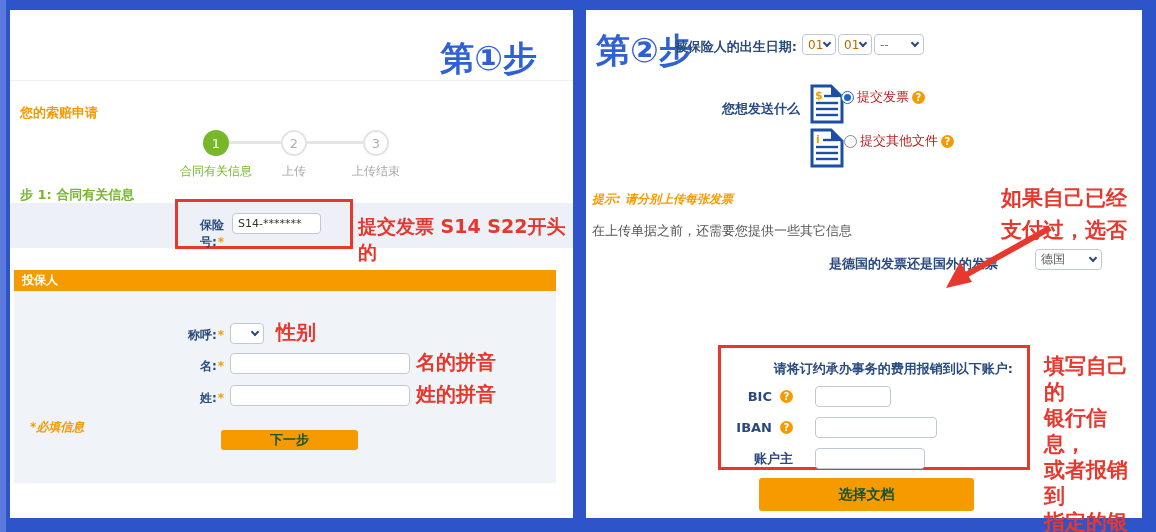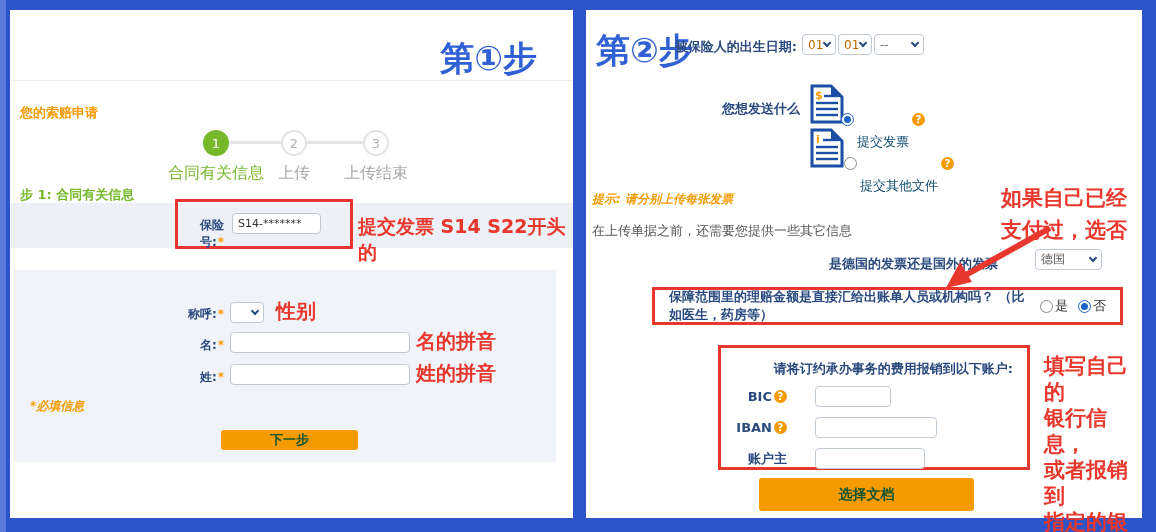--- a/index.html
+++ b/index.html
@@ -23,21 +23,21 @@
 
   .claim-title { position:absolute; left:10px; top:94px; font-size:13px; font-weight:bold; color:#f59b00; }
   .step-heading { position:absolute; left:10px; top:176px; font-size:13px; font-weight:bold; color:#76b82a; }
 
   
   .step-circle { position:absolute; width:26px; height:26px; border-radius:50%;
                  display:flex; align-items:center; justify-content:center; font-size:13px; }
   .step-circle.active   { background:#76b82a; color:#fff; }
   .step-circle.inactive { background:#fff; border:2px solid #e3e3e3; color:#b0b0b0; }
   .step-connector { position:absolute; height:3px; background:#e6e6e6; top:131px; }
-  .step-label { position:absolute; top:153px; font-size:16px; text-align:center; }
+  .step-label { position:absolute; top:153px; font-size:12px; text-align:center; }
   .step-label.active { color:#76b82a; }
   .step-label.inactive { color:#a8a8a8; }
 
   .policy-band { position:absolute; left:0; top:193px; width:100%; height:45px; background:#edf0f6; }
   .redbox { position:absolute; border:3px solid #e8372c; }
   .policy-redbox { left:165px; top:189px; width:178px; height:50px; }
   .form-label { font-size:12px; font-weight:bold; color:#2a4a7f; }
   .req { color:#f59b00; font-weight:bold; margin-left:1px; }
   .policy-label { position:absolute; left:168px; top:207px; width:46px; text-align:right; }
   .text-input { border:1px solid #bfc9d4; border-radius:4px; background:#fff; height:21px;
@@ -74,21 +74,21 @@
   .doc-icon { position:absolute; left:224px; width:34px; height:40px; }
   .doc1 { top:74px; } .doc2 { top:118px; }
   .radio { width:13px; height:13px; border:1px solid #8a8a8a; border-radius:50%; background:#fff;
            position:relative; flex:0 0 auto; }
   .radio.checked { border-color:#1d66c9; }
   .radio.checked::after { content:""; position:absolute; left:2px; top:2px; width:7px; height:7px;
            border-radius:50%; background:#1d66c9; }
   .opt { position:absolute; display:flex; align-items:center; gap:3px; }
   .opt1 { left:255px; top:78px; }
   .opt2 { left:258px; top:122px; }
-  .opt-label { font-size:13px; color:#0c4a6e;margin-top:45px; }
+  .opt-label { font-size:13px; color:#b91c1c; }
   .help-badge { width:13px; height:13px; border-radius:50%; background:#f59b00; color:#fff;
                 font-size:10px; font-weight:bold; display:inline-flex; align-items:center;
                 justify-content:center; flex:0 0 auto; }
   .help-badge::after { content:"?"; }
 
   .tip-note { position:absolute; left:6px; top:181px; font-size:12px; font-weight:bold;
               font-style:italic; color:#f59b00; }
   .info-note { position:absolute; left:6px; top:212px; font-size:13px; color:#555; }
 
   .country-label { position:absolute; left:212px; top:245px; width:200px; text-align:right; font-size:13px; }
@@ -102,21 +102,21 @@
                   display:flex; align-items:center; padding:0 14px; gap:10px; }
   .question-text { font-size:13px; font-weight:bold; color:#2a4a7f; flex:1 1 auto; }
   .q-opt { display:flex; align-items:center; gap:2px; }
   .q-opt-label { font-size:13px; color:#333; }
   .question-opts { display:flex; align-items:center; gap:10px; flex:0 0 auto; }
 
   .bank-box { left:132px; top:335px; width:312px; height:125px; background:#fff; }
   .bank-title { position:absolute; right:14px; top:12px; font-size:13px; font-weight:bold;
                 color:#2a4a7f; white-space:nowrap; }
   .bank-row { position:absolute; display:flex; align-items:center; }
-  .bank-label-wrap { position:absolute; right:240px; display:flex; align-items:center; gap:2px; }
+  .bank-label-wrap { position:absolute; right:234px; display:flex; align-items:center; gap:8px; }
   .bank-label { font-size:13px; font-weight:bold; color:#2a4a7f; }
   .bank-input { position:absolute; left:94px; }
   .bank-note { position:absolute; left:458px; top:343px; font-size:21px; line-height:26px;
                white-space:pre-line; }
   .choose-btn { position:absolute; left:173px; top:468px; width:215px; height:33px; font-size:14px; }
 </style>
 </head>
 <body>
 
 <div class="edge-strip"></div>
@@ -143,20 +143,21 @@
 
   <div class="step-heading">步 1: 合同有关信息</div>
 
   <div class="policy-band"></div>
   <div class="redbox policy-redbox"></div>
   <div class="policy-label form-label"><span>保险号:</span><span class="req">*</span></div>
   <input class="text-input policy-input" value="S14-*******" style="">
   <div class="red-note policy-note">提交发票 S14 S22开头的</div>
 
   <div class="section">
+    <div class="section-header">投保人</div>
     <div class="section-body">
 
       <div class="row-label form-label" style="left:140px;top:36px;"><span>称呼:</span><span class="req">*</span></div>
       <div class="sel salutation-select">
           <span></span>
           <span class="chev"></span>
         </div>
       <div class="red-note field-note" style="left:262px;top:28px;">性别</div>
 
       <div class="row-label form-label" style="left:140px;top:67px;"><span>名:</span><span class="req">*</span></div>
@@ -232,33 +233,20 @@
       <span class="chev"></span>
     </div>
 
   <div class="red-note pay-note">如果自己已经
 支付过，选否</div>
   <svg class="pay-arrow" width="120" height="80" viewBox="0 0 120 80">
     <line x1="112" y1="6" x2="26" y2="54" stroke="#e8372c" stroke-width="6"></line>
     <polygon points="8,66 34,60 22,40" fill="#e8372c"></polygon>
   </svg>
 
-  <div class="redbox question-box">
-    <div class="question-text">保障范围里的理赔金额是直接汇给出账单人员或机构吗？ （比如医生，药房等）</div>
-    <div class="question-opts">
-      <span class="q-opt">
-          <span class="radio"></span>
-          <span class="q-opt-label">是</span>
-        </span>
-      <span class="q-opt">
-          <span class="radio checked"></span>
-          <span class="q-opt-label">否</span>
-        </span>
-    </div>
-  </div>
 
   <div class="redbox bank-box">
     <div class="bank-title">请将订约承办事务的费用报销到以下账户:</div>
     <div class="bank-row" style="top:38px;left:0;right:0;height:21px;">
       <span class="bank-label-wrap">
           <span class="bank-label">BIC</span>
           <span class="help-badge"></span>
         </span>
       <input class="text-input bank-input" style="width: 76px;">
     </div>

